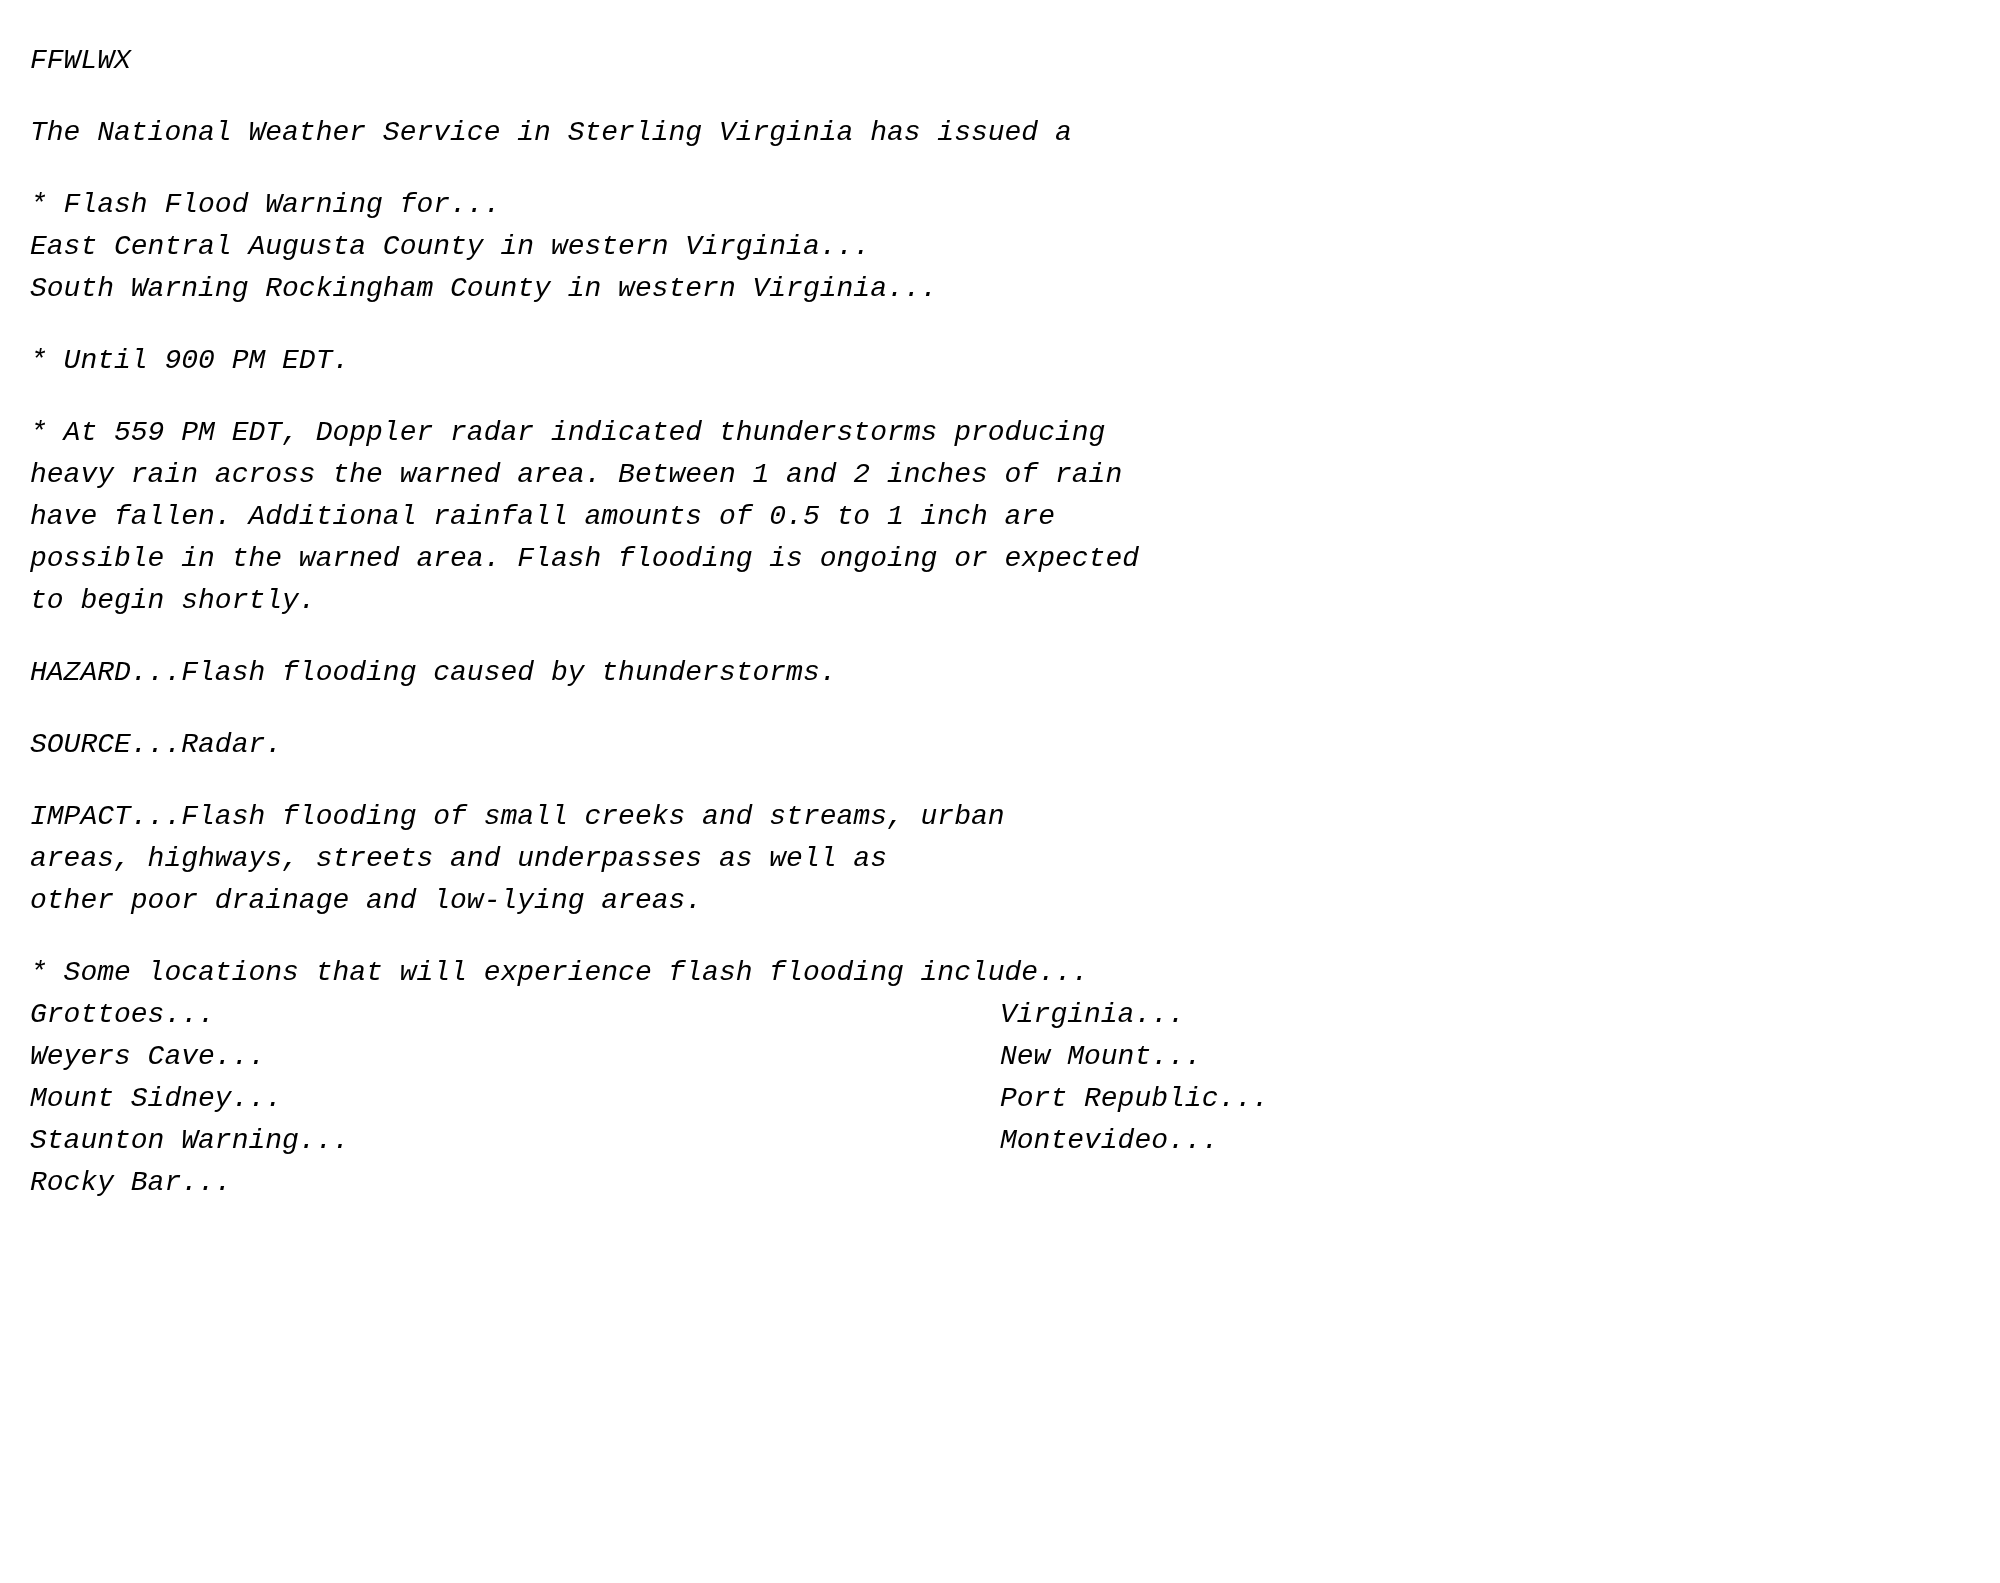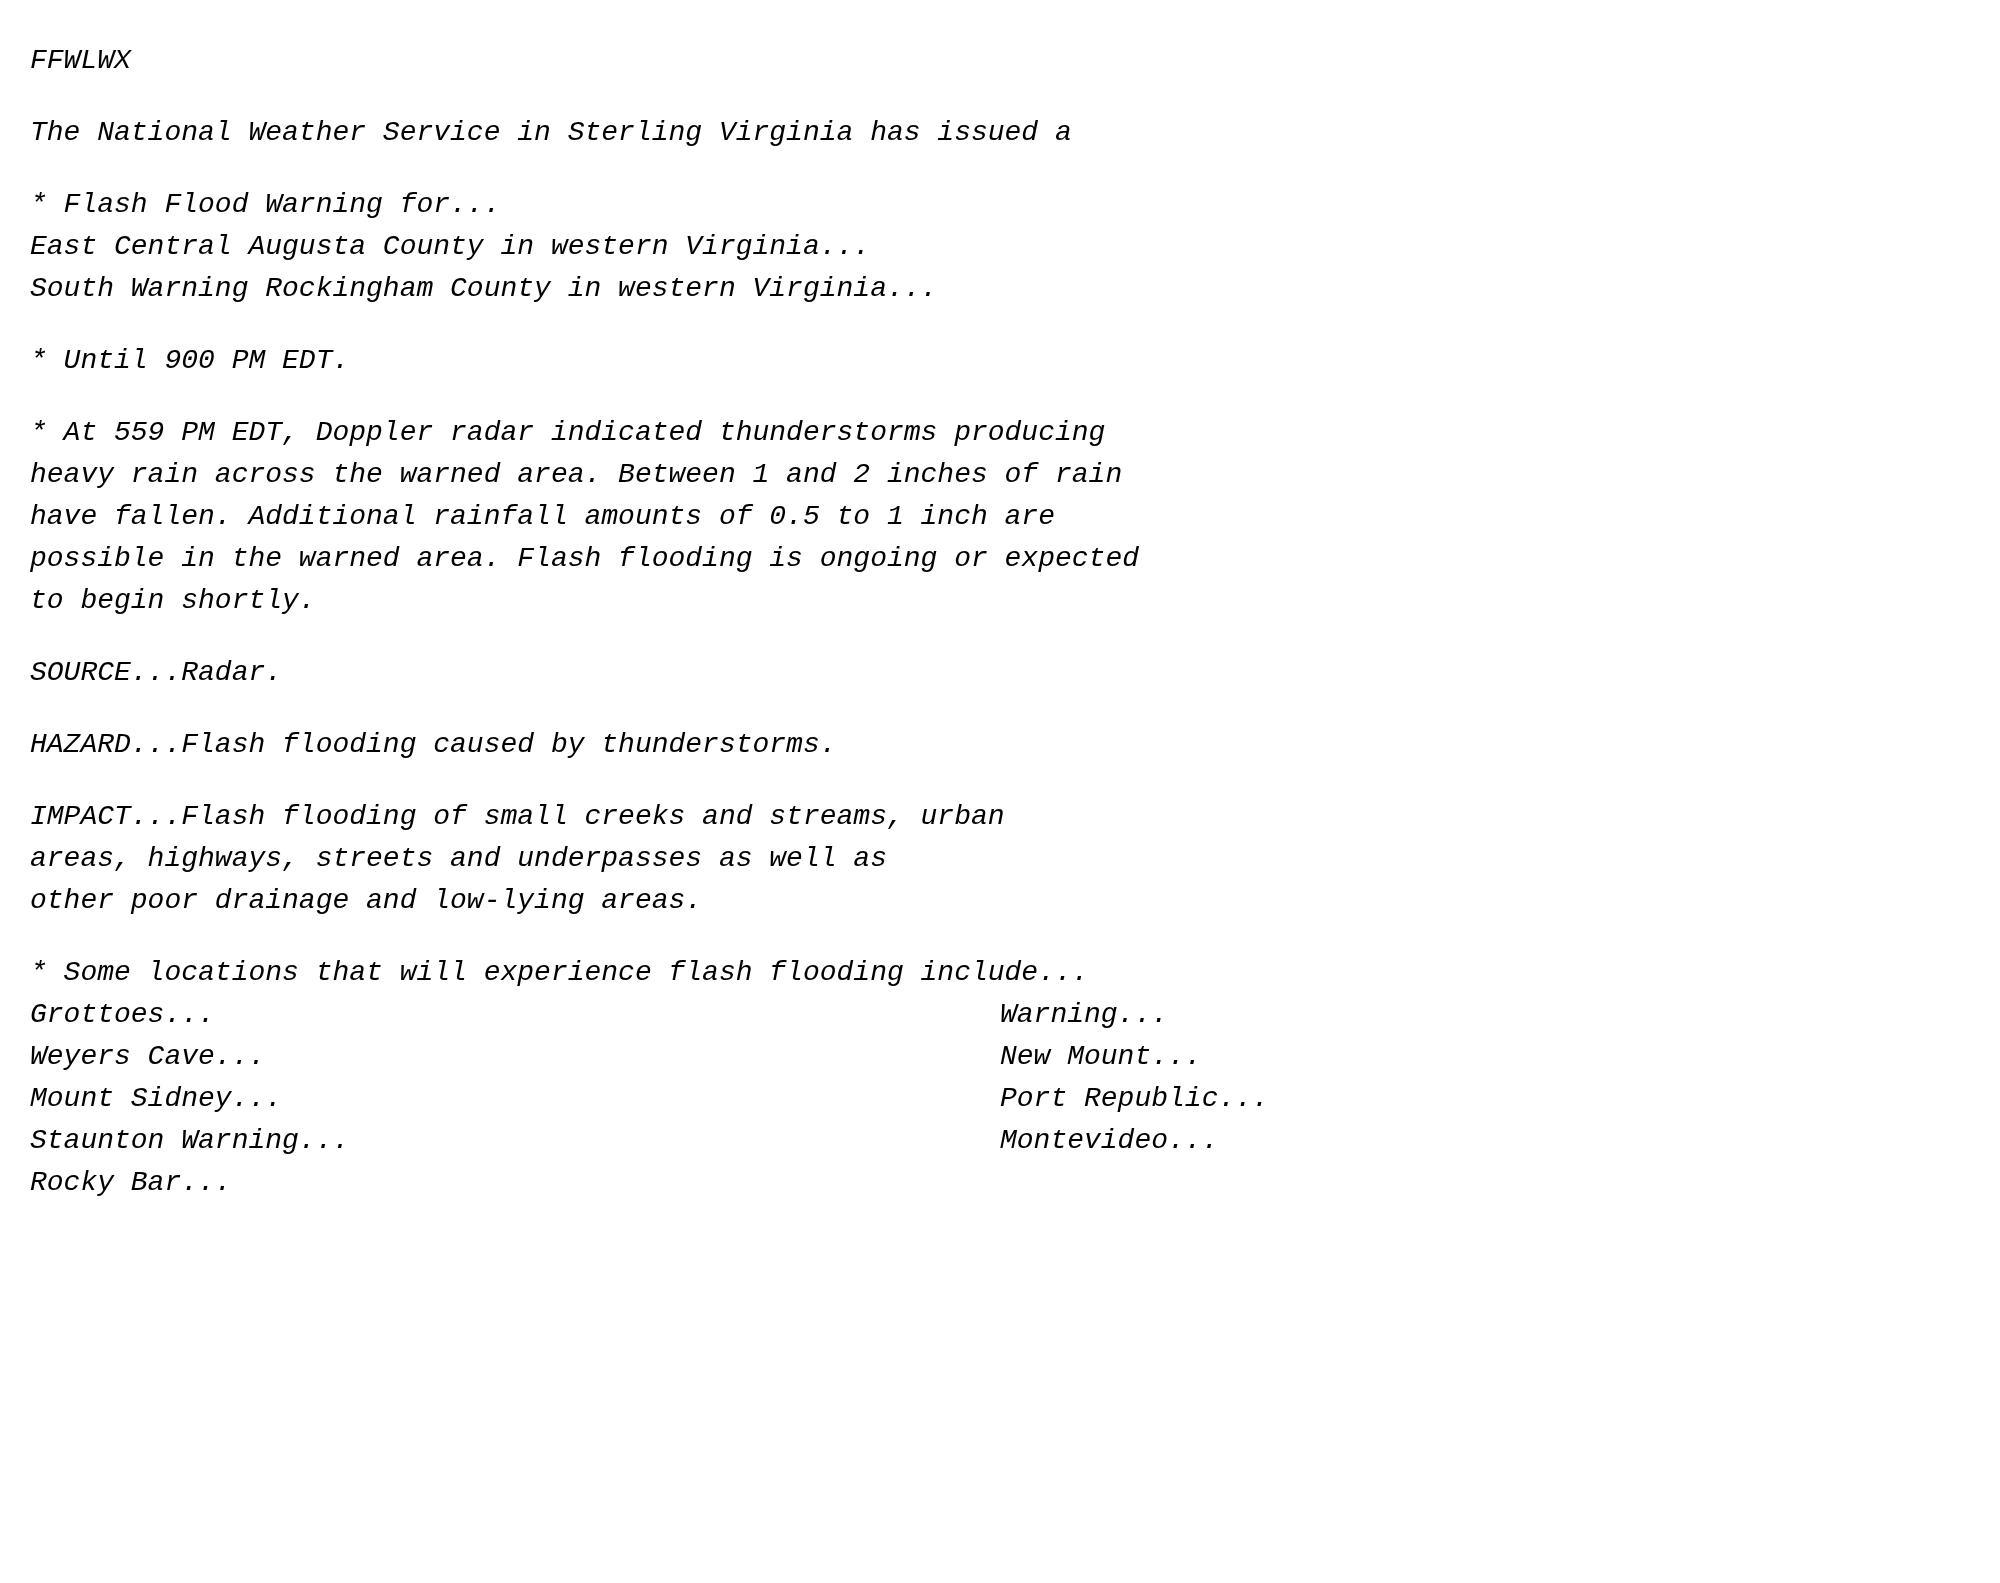--- a/index.html
+++ b/index.html
@@ -63,25 +63,25 @@
 
   <div class="section">
     <div class="content-block">* At 559 PM EDT, Doppler radar indicated thunderstorms producing
 heavy rain across the warned area. Between 1 and 2 inches of rain
 have fallen. Additional rainfall amounts of 0.5 to 1 inch are
 possible in the warned area. Flash flooding is ongoing or expected
 to begin shortly.</div>
   </div>
 
   <div class="section">
-    <div>SOURCE...Radar.</div>
+    <div>HAZARD...Flash flooding caused by thunderstorms.</div>
   </div>
 
   <div class="section">
-    <div>HAZARD...Flash flooding caused by thunderstorms.</div>
+    <div>SOURCE...Radar.</div>
   </div>
 
   <div class="section">
     <div class="content-block">IMPACT...Flash flooding of small creeks and streams, urban
 areas, highways, streets and underpasses as well as
 other poor drainage and low-lying areas.</div>
   </div>
 
   <div class="section">
     <div>* Some locations that will experience flash flooding include...</div>
@@ -89,21 +89,21 @@
       <div class="col">
 
       <div>Grottoes...</div>
           <div>Weyers Cave...</div>
           <div>Mount Sidney...</div>
           <div>Staunton Warning...</div>
           <div>Rocky Bar...</div>
         </div>
       <div class="col">
 
-      <div>Warning...</div>
+      <div>Virginia...</div>
           <div>New Mount...</div>
           <div>Port Republic...</div>
           <div>Montevideo...</div>
         </div>
     </div>
   </div>
 
 </div>
 
 </body></html>

